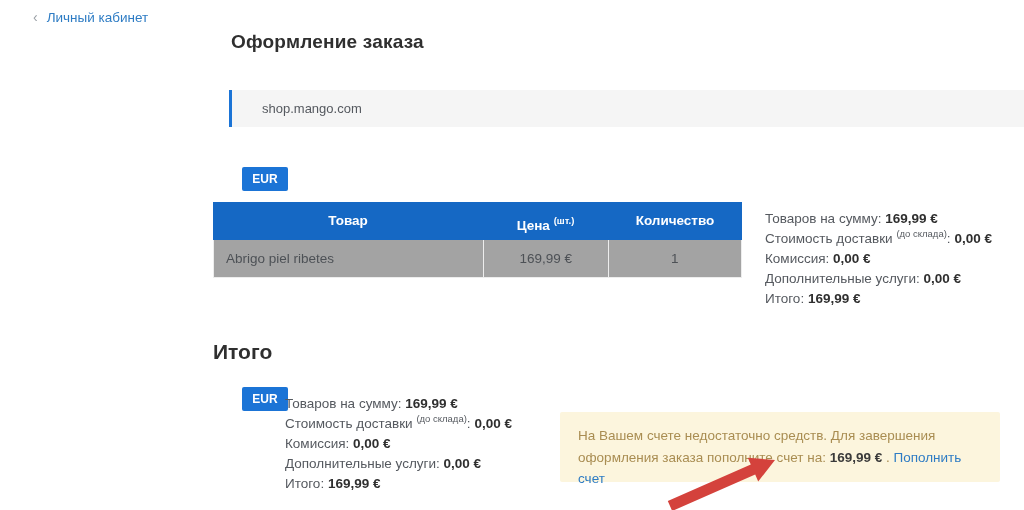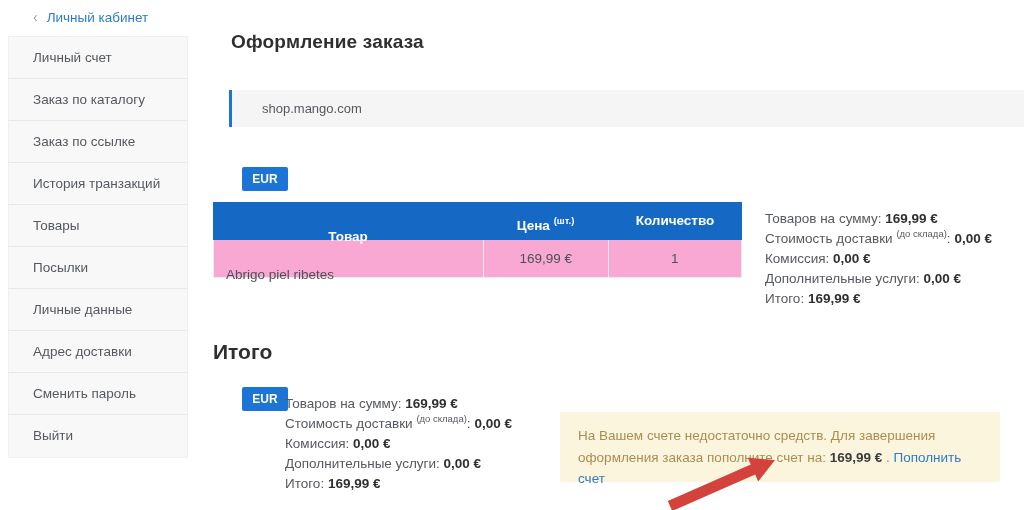--- a/index.html
+++ b/index.html
@@ -22,22 +22,22 @@
 
   .shop-bar { position:absolute; left:16px; top:90px; width:799px; height:37px; background:var(--bar-bg,#f5f5f5); border-left:3px solid var(--accent-blue,#1b74d6); line-height:37px; padding-left:30px; font-size:13px; color:#55595f; }
 
   .eur-btn { position:absolute; left:0; width:46px; height:24px; background:var(--accent-blue,#1b74d6); color:#fff; font-size:12px; font-weight:bold; border:none; border-radius:2px; cursor:pointer; font-family:"Liberation Sans", sans-serif;margin-left:29px; }
   .eur-1 { top:167px; }
   .eur-2 { top:387px; }
 
   
   .table { position:absolute; left:0; top:202px; width:529px; font-size:13.5px; }
   .thead { display:flex; background:var(--table-header-blue,#1568c4); color:#fff; font-weight:bold; height:38px; line-height:38px; }
-  .trow  { display:flex; background:#f9a8d4; height:38px; line-height:37px; border:1px solid #ededed; border-top:none; color:#4d5156; }
-  .col-product { width:270px; text-align:center;margin-top:16px; }
+  .trow  { display:flex; background:#a3a3a3; height:38px; line-height:37px; border:1px solid #ededed; border-top:none; color:#4d5156; }
+  .col-product { width:270px; text-align:center; }
   .col-price   { width:125px; text-align:center; border-left:1px solid #ededed; }
   .col-qty     { width:134px; text-align:center; border-left:1px solid #ededed; }
   .thead .col-price, .thead .col-qty { border-left:none; }
   .trow .col-product { text-align:left; padding-left:12px; }
   .th sup, .sline sup { font-size:9.5px; }
 
   
   .summary { font-size:13.5px; color:var(--text-gray,#55595f); }
   .summary .sline { height:20px; line-height:20px; white-space:nowrap; }
   .summary b { color:var(--text-dark,#2f2f2f); }
@@ -55,32 +55,20 @@
   .arrow { position:absolute; left:442px; top:450px; width:130px; height:65px; z-index:5; pointer-events:none; }
   .arrow polygon { fill:var(--arrow-red,#d4423c); }
 </style>
 </head>
 <body>
 
 <div class="screen">
 
   <a class="back-link"><span class="chev">‹</span><span>Личный кабинет</span></a>
 
-  <nav class="sidebar">
-    <div class="side-item">Личный счет</div>
-    <div class="side-item">Заказ по каталогу</div>
-    <div class="side-item">Заказ по ссылке</div>
-    <div class="side-item">История транзакций</div>
-    <div class="side-item">Товары</div>
-    <div class="side-item">Посылки</div>
-    <div class="side-item">Личные данные</div>
-    <div class="side-item">Адрес доставки</div>
-    <div class="side-item">Сменить пароль</div>
-    <div class="side-item">Выйти</div>
-  </nav>
 
   <main class="main">
 
     <h1 class="title">Оформление заказа</h1>
 
     <div class="shop-bar">
       <span>shop.mango.com</span>
     </div>
 
     <button class="eur-btn eur-1">EUR</button>

